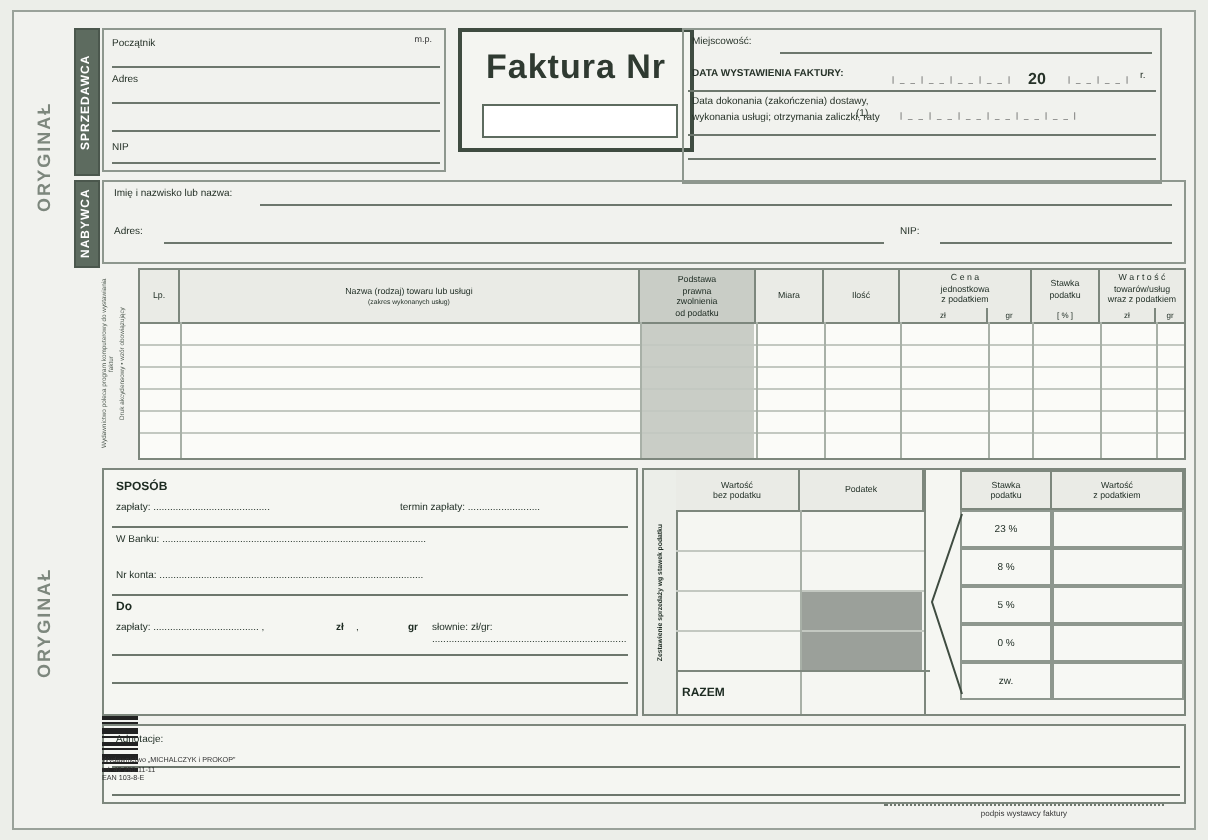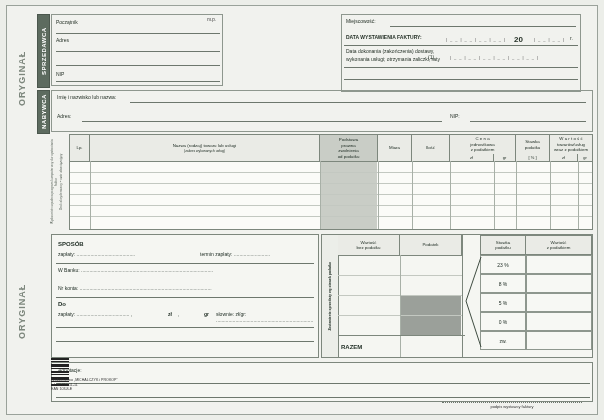--- a/index.html
+++ b/index.html
@@ -160,20 +160,24 @@
       <div class="mp">m.p.</div>
       <div class="row lbl" style="top:4px;">Początnik</div>
       <div class="uline" style="left:4px;top:18px;width:164px;"></div>
       <div class="row lbl" style="top:22px;">Adres</div>
       <div class="uline" style="left:4px;top:36px;width:164px;"></div>
       <div class="uline" style="left:4px;top:50px;width:164px;"></div>
       <div class="row lbl" style="top:56px;">NIP</div>
       <div class="uline" style="left:4px;top:66px;width:164px;"></div>
     </div>
 
+    <div class="titlebox">
+      <div class="titletext">Faktura Nr</div>
+      <div class="numline"></div>
+    </div>
 
     <div class="rhead boxline">
       <div class="lbl" style="left:4px;top:3px;">Miejscowość:</div>
       <div class="uline" style="left:48px;top:11px;width:186px;"></div>
 
       <div class="lbl" style="left:4px;top:19px;font-weight:bold;font-size:5px;">DATA WYSTAWIENIA FAKTURY:</div>
       <div class="numbers" style="left:104px;top:22px;">|__|__|__|__|</div>
       <div class="lbl" style="left:172px;top:20px;font-size:8px;font-weight:bold;">20</div>
       <div class="numbers" style="left:192px;top:22px;">|__|__|</div>
       <div class="lbl" style="left:228px;top:20px;">r.</div>

